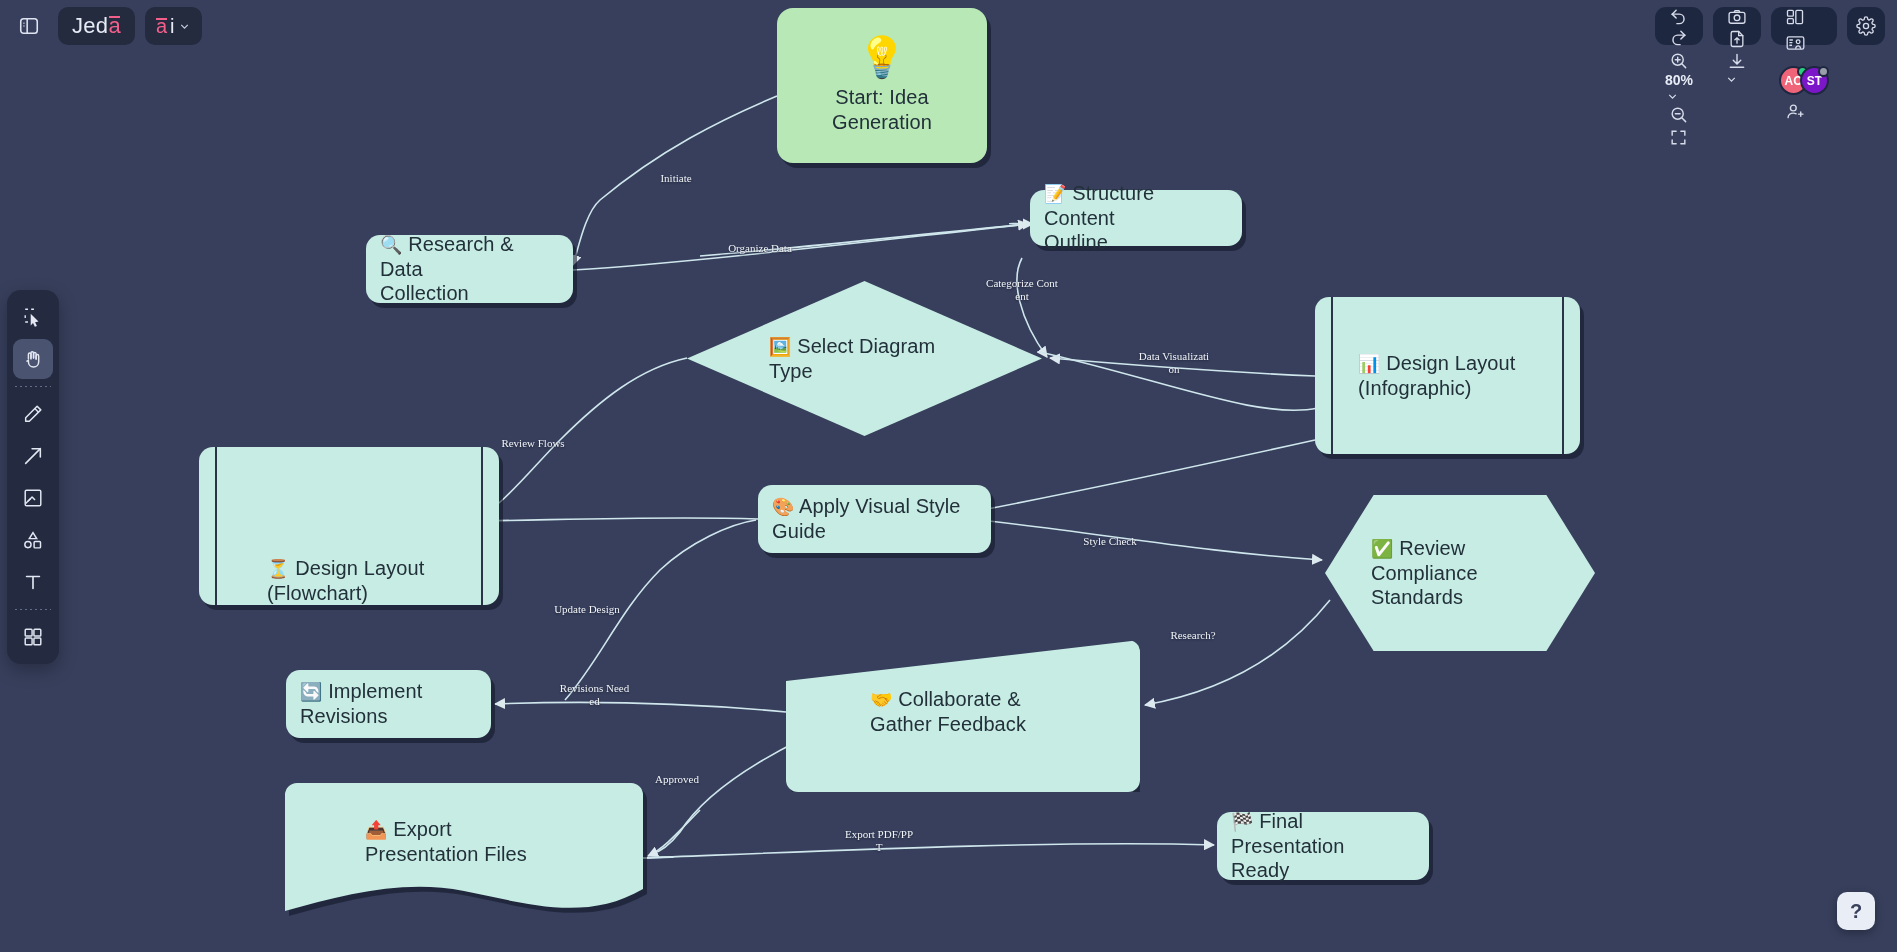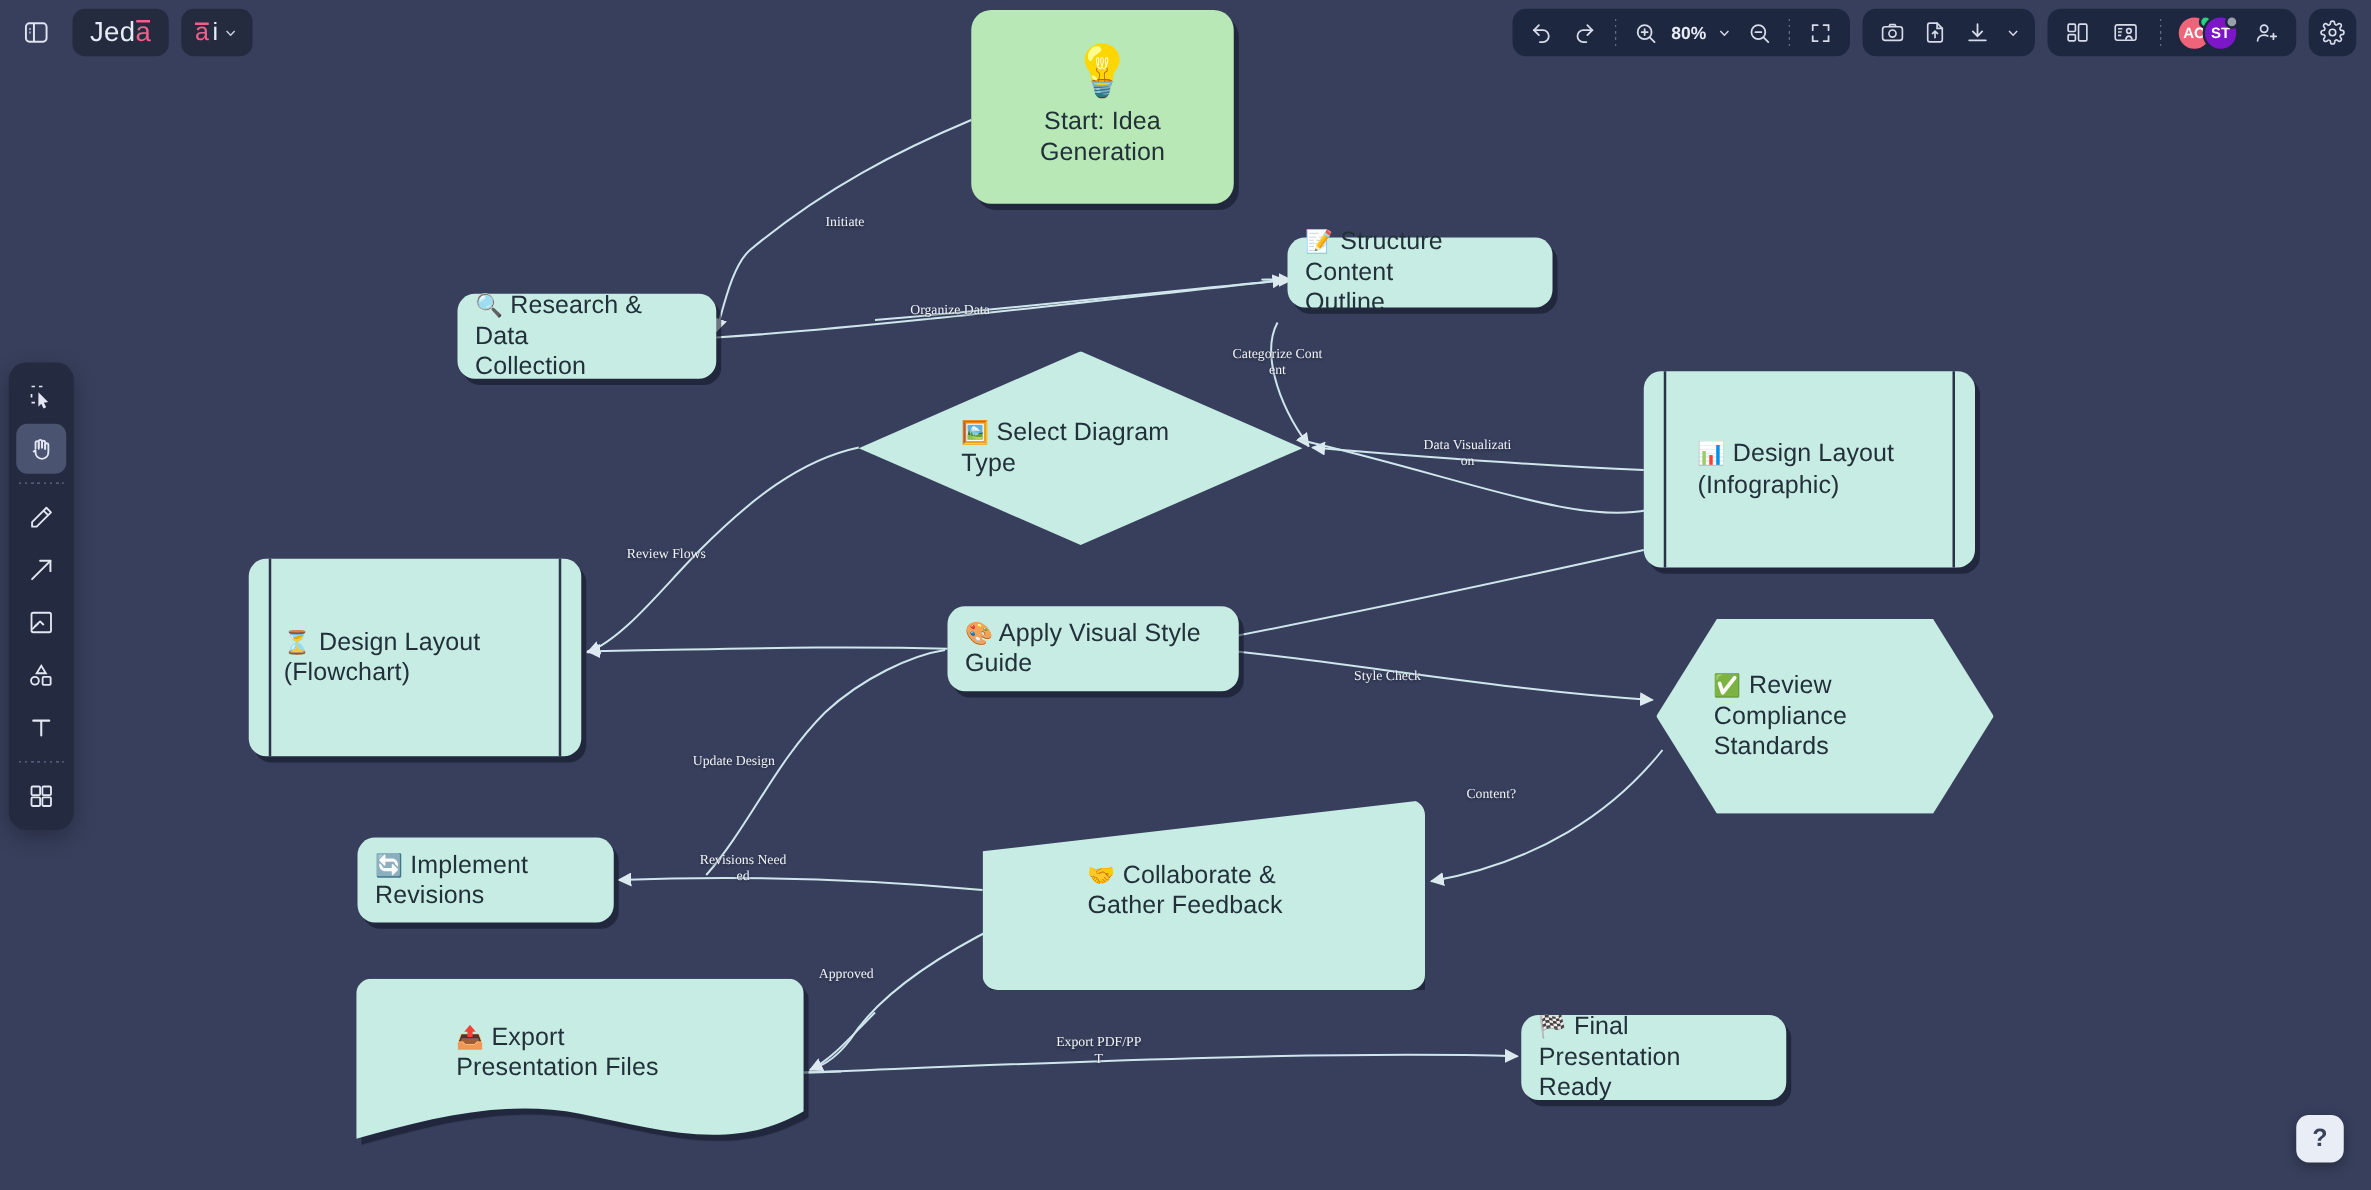--- a/index.html
+++ b/index.html
@@ -117,21 +117,21 @@
     background: #242b3f; border-radius: 10px; height: 38px;
     display: flex; align-items: center; gap: 3px; padding: 0 11px;
     color: #e7ebf5; font-size: 20px;
   }
   .aibtn .pink { color: #f25f8a; position: relative; }
   .aibtn .pink::after { content:""; position:absolute; left:0; right:0; top:3px; height:2px; background:#f25f8a; }
 
   .tl-right { position: absolute; right: 12px; top: 7px; display: flex; align-items: center; gap: 10px; }
   .tgroup {
     background: #1e2740; border-radius: 11px; height: 38px;
-    display: flex; align-items: center; padding: 0 8px; gap: 2px;
+    display: flex; align-items: flex-start; padding: 0 8px; gap: 2px; flex-direction: column;
   }
   .tbtn {
     width: 32px; height: 30px; border-radius: 7px;
     display: flex; align-items: center; justify-content: center;
     color: #d7dcea;
   }
   .vdiv { width: 1px; height: 22px; margin: 0 6px;
     background: repeating-linear-gradient(to bottom, #5d6party 0, #5d6party 2px, transparent 2px, transparent 5px); }
   .vdiv { background: repeating-linear-gradient(to bottom, #606a86 0, #606a86 2px, transparent 2px, transparent 5px); }
   .zoomval { color: #e8ecf6; font-size: 14px; font-weight: bold; padding: 0 2px; }
@@ -266,21 +266,21 @@
     </div>
 
     <div class="node shape-sub" style="left:1315px; top:297px; width:265px; height:157px; display:flex; align-items:center;padding-left:15px;">
       <span class="nlabel" style="padding:0 28px;">
         <span class="emoji">📊</span>
         <span style="white-space:pre-line;">Design Layout
 (Infographic)</span>
       </span>
     </div>
 
-    <div class="node shape-sub" style="left:199px; top:447px; width:266px; height:158px; display:flex; align-items:center;">
+    <div class="node shape-sub" style="left:199px; top:447px; width:300px; height:158px; display:flex; align-items:flex-end;padding-left:40px;">
       <span class="nlabel" style="padding:0 28px;">
         <span class="emoji">⏳</span>
         <span style="white-space:pre-line;">Design Layout
 (Flowchart)</span>
       </span>
     </div>
 
     <div class="node shape-rrect" style="left:758px; top:485px; width:233px; height:68px;">
       <span class="nlabel">
         <span class="emoji">🎨</span>
@@ -337,21 +337,21 @@
 
     <div class="elabel" style="left:621px; top:172px; width:110px;">Initiate</div>
     <div class="elabel" style="left:700px; top:242px; width:120px;">Organize Data</div>
     <div class="elabel" style="left:967px; top:277px; width:110px;">Categorize Cont
 ent</div>
     <div class="elabel" style="left:1119px; top:350px; width:110px;">Data Visualizati
 on</div>
     <div class="elabel" style="left:478px; top:437px; width:110px;">Review Flows</div>
     <div class="elabel" style="left:1055px; top:535px; width:110px;">Style Check</div>
     <div class="elabel" style="left:527px; top:603px; width:120px;">Update Design</div>
-    <div class="elabel" style="left:1143px; top:629px; width:100px;">Content?</div>
+    <div class="elabel" style="left:1143px; top:629px; width:100px;">Research?</div>
     <div class="elabel" style="left:537px; top:682px; width:115px;">Revisions Need
 ed</div>
     <div class="elabel" style="left:627px; top:773px; width:100px;">Approved</div>
     <div class="elabel" style="left:824px; top:828px; width:110px;">Export PDF/PP
 T</div>
   </div>
 
   <div id="topbar">
     <div class="tl-left">
       <div class="panel-btn">

